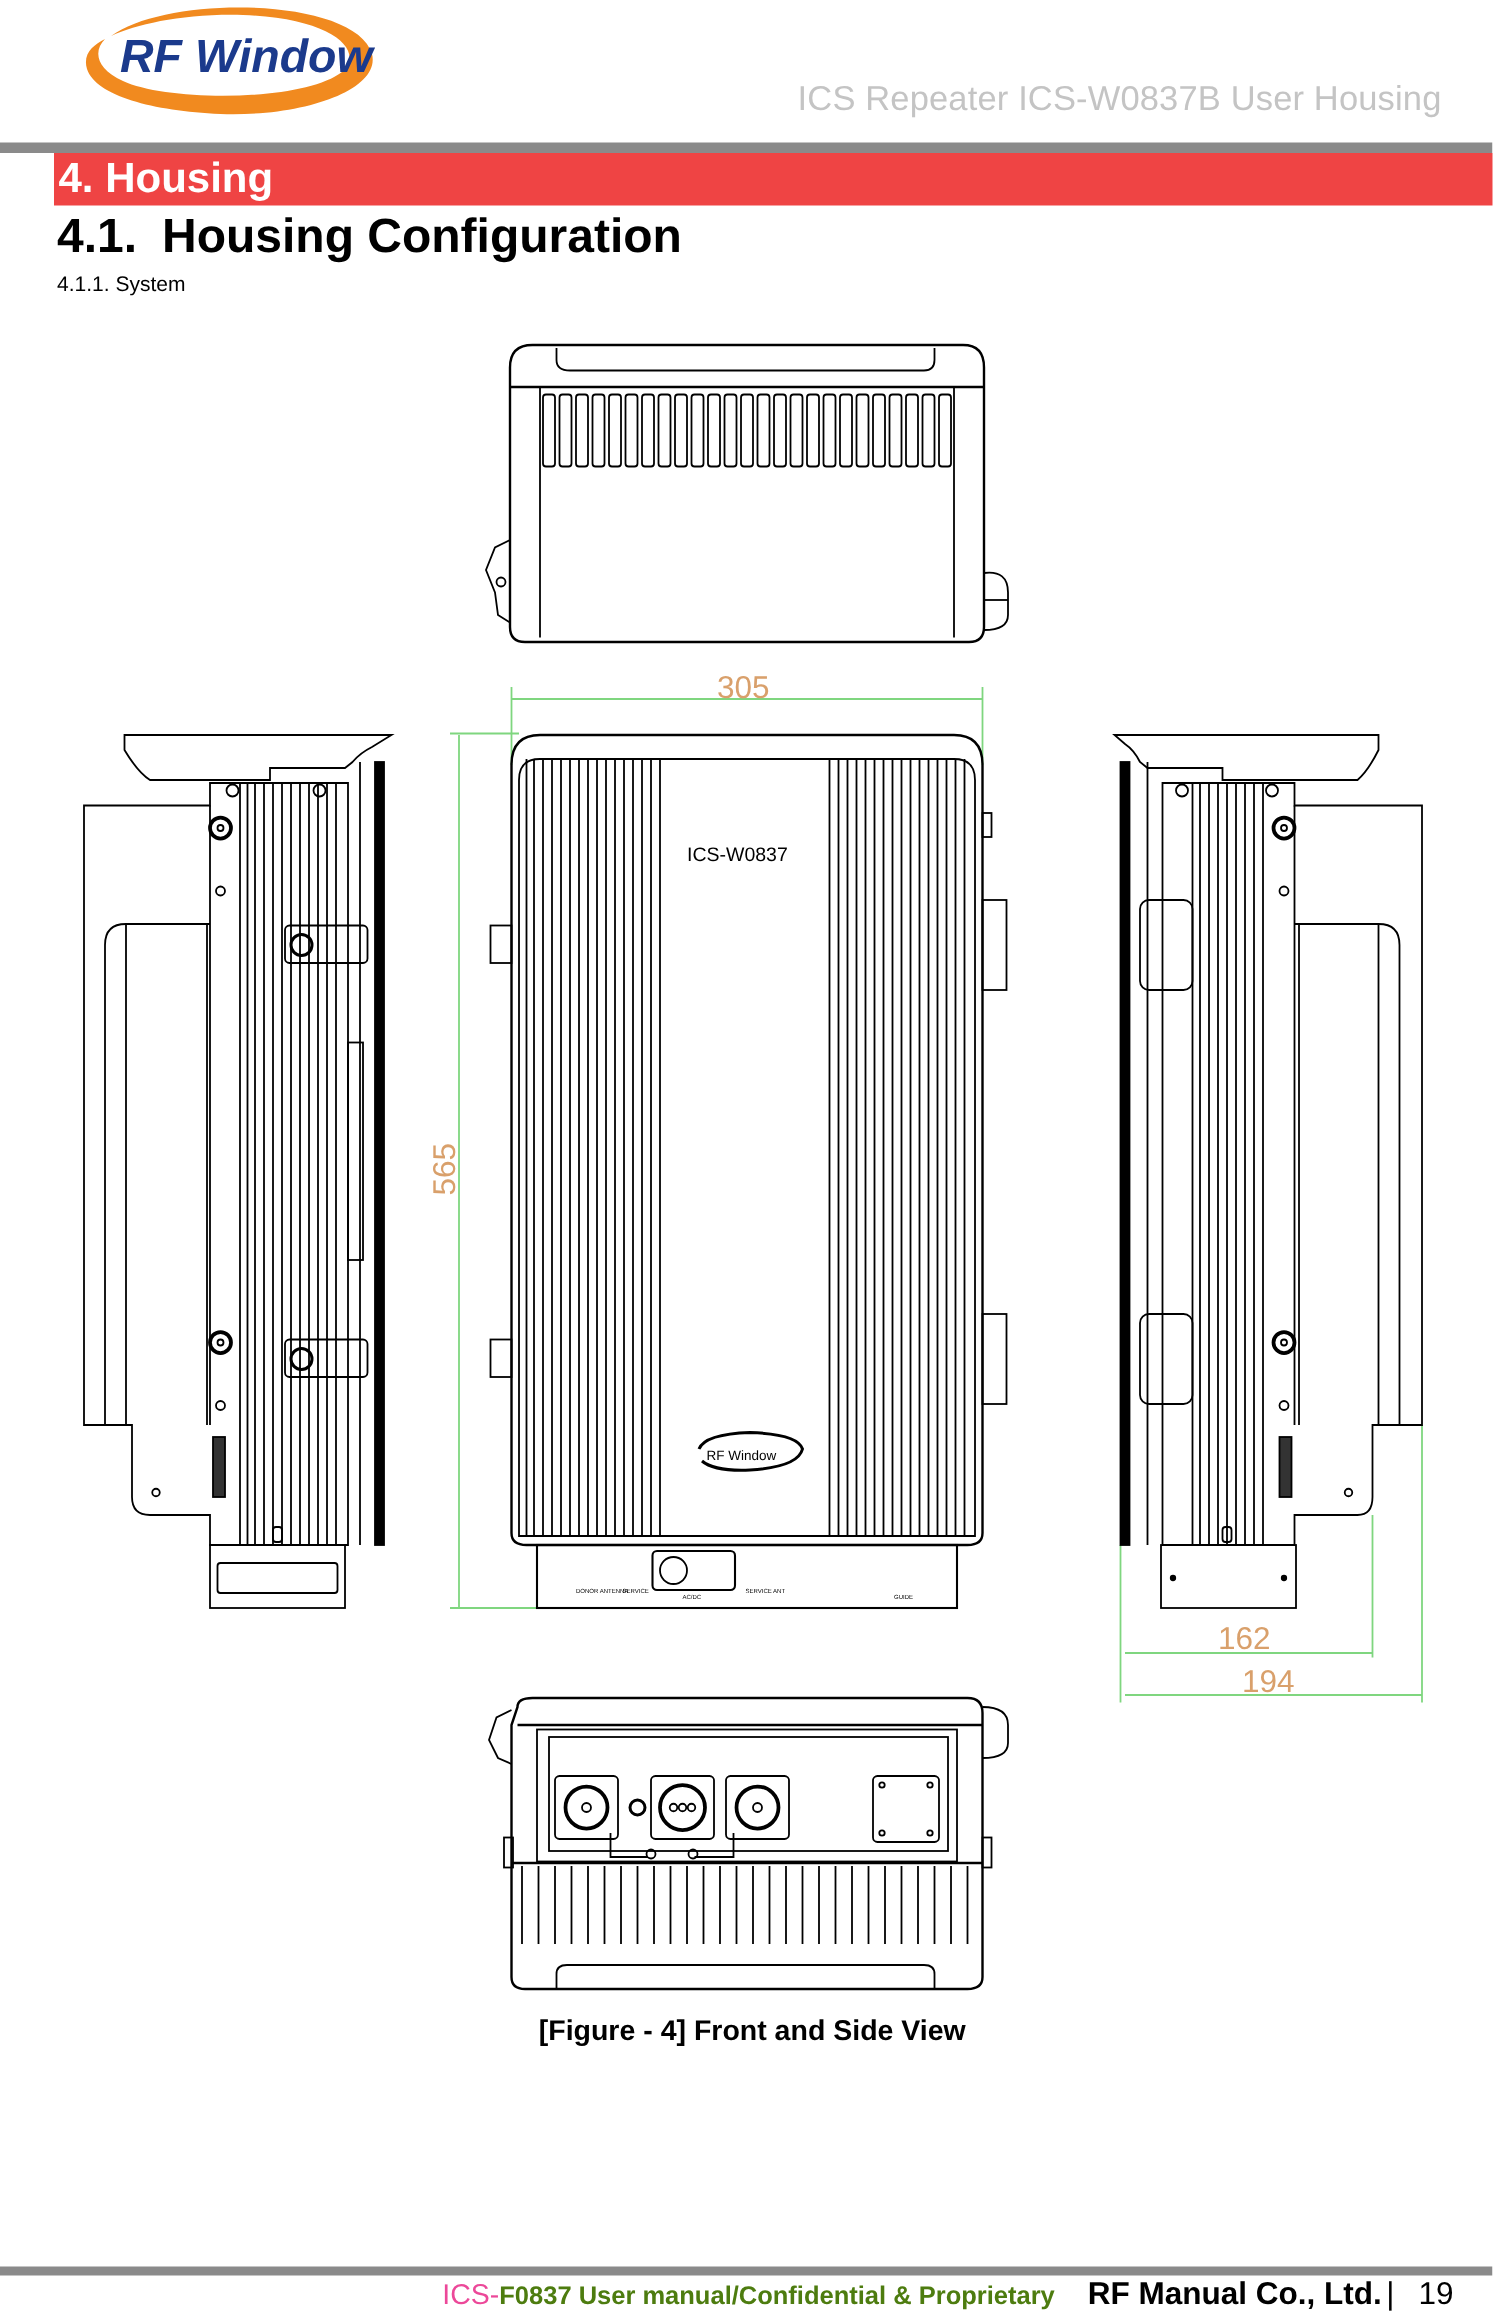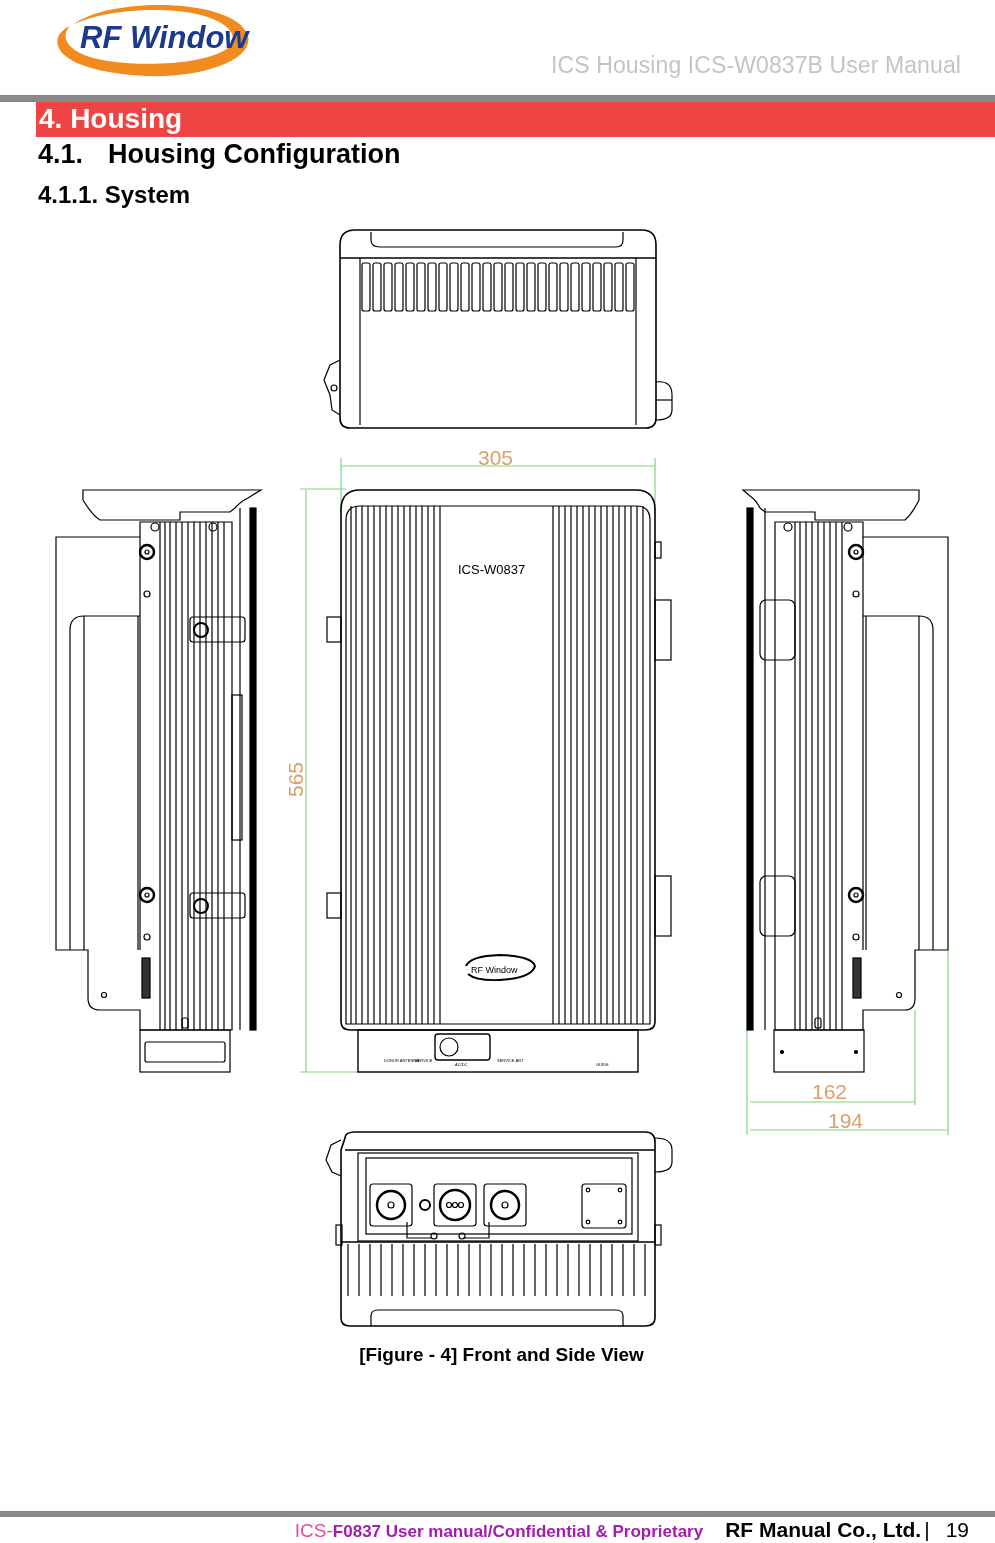--- a/index.html
+++ b/index.html
@@ -7,47 +7,47 @@
          font-family: "Liberation Sans", sans-serif; color: #000; }
 
   .logo { position: absolute; left: 52px; top: 2px; width: 200px; height: 78px; }
   .header-title { position: absolute; right: 34px; top: 52px; font-size: 23px; color: #c4c4c4;
                   font-family: "Liberation Sans", sans-serif; letter-spacing: 0.1px; }
   .top-rule { position: absolute; left: 0; top: 95px; width: 995px; height: 7px; background: #8a8a8a; }
 
   .chapter-bar { position: absolute; left: 36px; top: 102px; width: 973px; height: 35px; background: #ef4444; }
   .chapter-title { position: absolute; left: 3px; top: 1px; font-size: 28px; font-weight: bold; color: #ffffff; }
 
-  .h2 { position: absolute; left: 38px; top: 139px; font-size: 27px; font-weight: bold; }
+  .h2 { position: absolute; left: 38px; top: 139px; font-size: 32px; font-weight: bold; }
   .h2 .num { display: inline-block; width: 70px; }
-  .h3 { position: absolute; left: 38px; top: 181px; font-size: 24px; font-weight: bold; }
+  .h3 { position: absolute; left: 38px; top: 181px; font-size: 14px; font-weight: normal; }
 
   .figure { position: absolute; left: 0; top: 210px; width: 861px; height: 1130px; }
   .caption { position: absolute; left: 0; width: 995px; top: 1344px; text-align: center;
              font-size: 19px; font-weight: bold; padding-left: 8px; box-sizing: border-box; }
 
   .bottom-rule { position: absolute; left: 0; top: 1511px; width: 995px; height: 6px; background: #8a8a8a; }
   .footer { position: absolute; right: 26px; top: 1518px; font-size: 19px; white-space: nowrap; }
   .footer .f-prefix { color: #ec4899; font-family: "Liberation Sans", sans-serif; }
-  .footer .f-doc { color: #a21caf; font-weight: bold; font-size: 17px; }
+  .footer .f-doc { color: #4d7c0f; font-weight: bold; font-size: 17px; }
   .footer .f-company { color: #000; font-weight: bold; font-size: 21px; margin-left: 22px; }
   .footer .f-sep { color: #000; font-size: 21px; margin-left: 3px; }
   .footer .f-page { color: #000; font-size: 21px; margin-left: 16px; }
 </style>
 </head>
 <body>
 
 <div class="logo">
   <svg width="200" height="78" viewBox="0 0 200 78">
     <path d="M22 22 C 60 -6, 185 -4, 196 34 C 202 58, 150 76, 95 74 C 50 72, 12 62, 6 44 C 3 34, 10 28, 18 24 C 10 32, 12 44, 30 52 C 60 66, 150 66, 176 46 C 192 32, 170 10, 110 8 C 70 7, 40 14, 22 22 Z" fill="#f18a1f"></path>
     <text x="28" y="46" font-family="Liberation Sans, sans-serif" font-size="31" font-weight="bold" font-style="italic" fill="#1b3a8c">RF Window</text>
   </svg>
 </div>
 
-<div class="header-title">ICS Housing ICS-W0837B User Manual</div>
+<div class="header-title">ICS Repeater ICS-W0837B User Housing</div>
 <div class="top-rule"></div>
 
 <div class="chapter-bar">
   <span class="chapter-title">4. Housing</span>
 </div>
 
 <div class="h2">
   <span class="num">4.1.</span><span>Housing Configuration</span>
 </div>
 <div class="h3">4.1.1. System</div>

